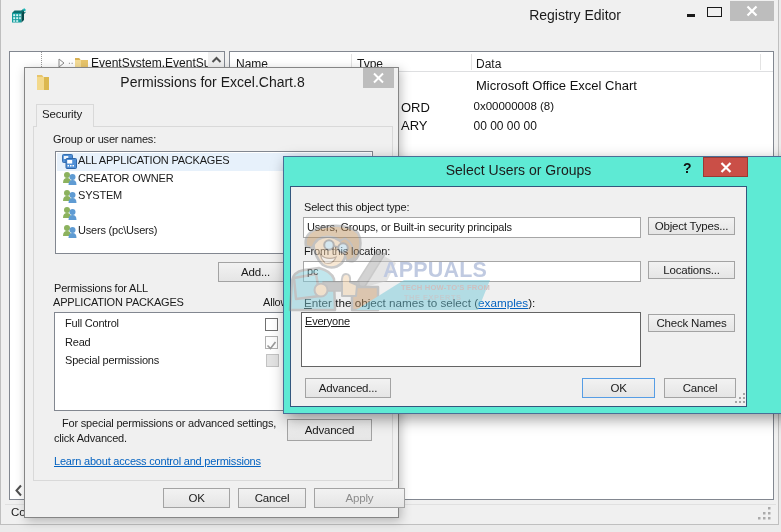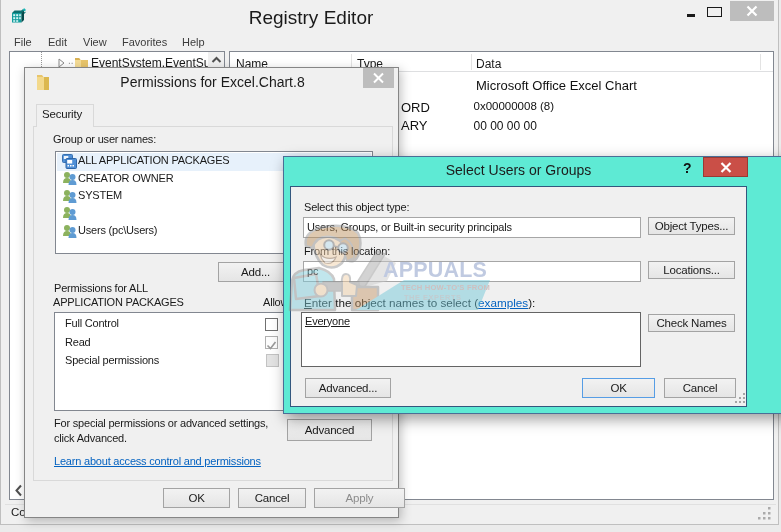--- a/index.html
+++ b/index.html
@@ -37,38 +37,31 @@
         <rect x="2.2" y="7.2" width="2" height="2"></rect>
           <rect x="5.2" y="7.2" width="2" height="2"></rect>
           <rect x="8.2" y="7.2" width="1.6" height="2"></rect>
         <rect x="2.2" y="10.2" width="2" height="2"></rect>
           <rect x="5.2" y="10.2" width="2" height="2"></rect>
           <rect x="8.2" y="10.2" width="1.6" height="2"></rect>
         <rect x="2.2" y="13.2" width="2" height="1.6"></rect>
           <rect x="5.2" y="13.2" width="2" height="1.6"></rect>
       </g>
     </svg>
-    <div class="abs" style="left:0;top:7px;width:620px;text-align:center;font-size:19px;color:#1a1a1a;">Registry Editor</div>
+    <div class="abs" style="left:0;top:7px;width:620px;text-align:right;font-size:14px;color:#1a1a1a;">Registry Editor</div>
 
     <div class="abs" style="left:686px;top:14px;width:8px;height:2.5px;background:#1a1a1a;"></div>
     <div class="abs" style="left:706px;top:7px;width:15px;height:10px;border:1.5px solid #1a1a1a;"></div>
     <div class="abs" style="left:729px;top:1px;width:44px;height:20px;background:#bdbdbd;">
       <svg width="44" height="20">
           <path d="M17.5 5.5 L26.5 14.5 M26.5 5.5 L17.5 14.5" stroke="#ffffff" stroke-width="2.2"></path>
         </svg>
     </div>
   </div>
 
-  <div class="abs" style="left:0;top:30px;width:779px;height:21px;font-size:11px;color:#3c3c3c;">
-    <span class="abs" style="left:13px;top:6px;">File</span>
-    <span class="abs" style="left:47px;top:6px;">Edit</span>
-    <span class="abs" style="left:82px;top:6px;">View</span>
-    <span class="abs" style="left:121px;top:6px;">Favorites</span>
-    <span class="abs" style="left:181px;top:6px;">Help</span>
-  </div>
 
   <div class="abs" style="left:8px;top:51px;width:216px;height:449px;background:#fff;border:1px solid #828790;">
     <div class="abs" style="left:31px;top:0px;width:1px;height:17px;background:repeating-linear-gradient(#999 0 1px,transparent 1px 2px);"></div>
     <svg class="abs" style="left:48px;top:6px;" width="8" height="10">
         <path d="M1 1 L6 5 L1 9 Z" fill="none" stroke="#8a8a8a" stroke-width="1"></path>
       </svg>
     <div class="abs" style="left:58px;top:3px;font-size:10px;color:#999;">..</div>
     <svg class="abs" style="left:64px;top:4px;" width="15" height="13" viewBox="0 0 15 13">
       <path d="M1 2 h4 l1.5 2 H14 v9 H1 Z" fill="#e8c56b"></path>
       <path d="M1 2 h4 l1.5 2 H1 Z" fill="#d9b255"></path>
@@ -182,21 +175,21 @@
     <span class="abs t12" style="left:10px;top:22.5px;">Read</span>
     <span class="abs t12" style="left:10px;top:40.5px;">Special permissions</span>
     <div class="abs" style="left:210px;top:5px;width:13px;height:13px;background:#fff;border:1px solid #707070;"></div>
     <div class="abs" style="left:210px;top:23px;width:13px;height:13px;background:#fdfdfd;border:1px solid #b0b0b0;">
       <svg width="11" height="11">
           <path d="M1.5 5.5 L4.5 8.5 L9.5 2" fill="none" stroke="#9a9a9a" stroke-width="1.6"></path>
         </svg>
     </div>
     <div class="abs" style="left:211px;top:41px;width:13px;height:13px;background:#e3e3e3;border:1px solid #c3c3c3;"></div>
   </div>
-  <span class="abs t12" style="left:29px;top:349px;text-align:center;">For special permissions or advanced settings,</span>
+  <span class="abs t12" style="left:37px;top:349px;text-align:center;">For special permissions or advanced settings,</span>
   <span class="abs t12" style="left:29px;top:364px;">click Advanced.</span>
   <div class="btn" style="left:262px;top:351px;width:85px;height:22px;">Advanced</div>
   <span class="abs" style="left:29px;top:387px;font-size:11px;letter-spacing:-0.2px;color:#0563c1;text-decoration:underline;white-space:nowrap;text-align:center;">Learn about access control and permissions</span>
   <div class="btn" style="left:138px;top:420px;width:67px;height:20px;">OK</div>
   <div class="btn" style="left:213px;top:420px;width:68px;height:20px;">Cancel</div>
   <div class="btn" style="left:289px;top:420px;width:91px;height:20px;color:#8c8c8c;">Apply</div>
 </div>
 
 <div class="abs" id="sel" style="left:283px;top:156px;width:531px;height:258px;background:#5eead4;border:1px solid #4a6e96;box-shadow:3px 5px 14px rgba(0,0,0,0.4);">
   <div class="abs" style="left:0;top:5px;width:469px;text-align:center;font-size:14px;color:#1c1c1c;">Select Users or Groups</div>

